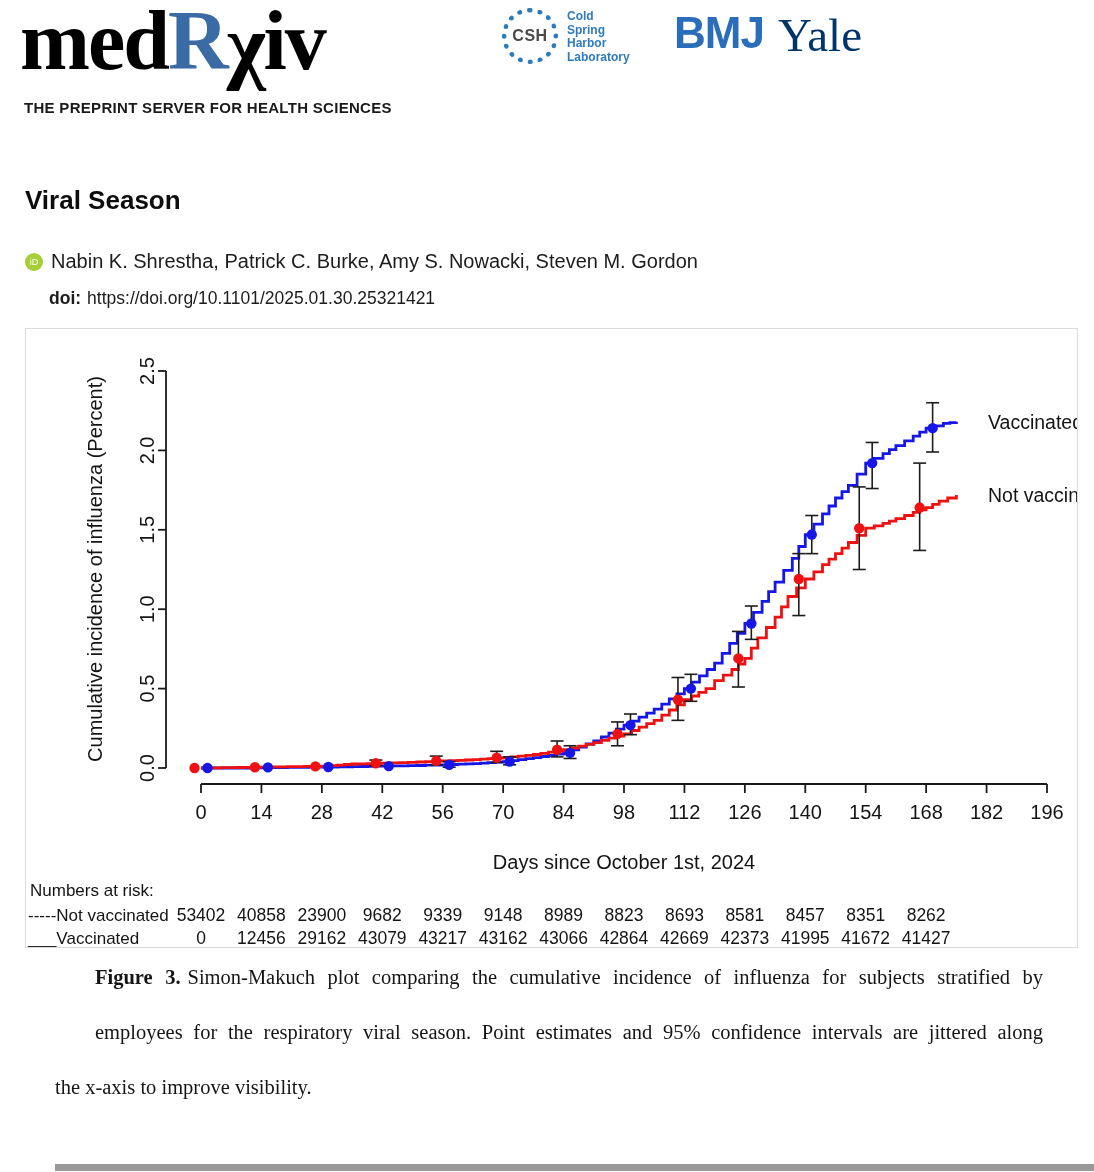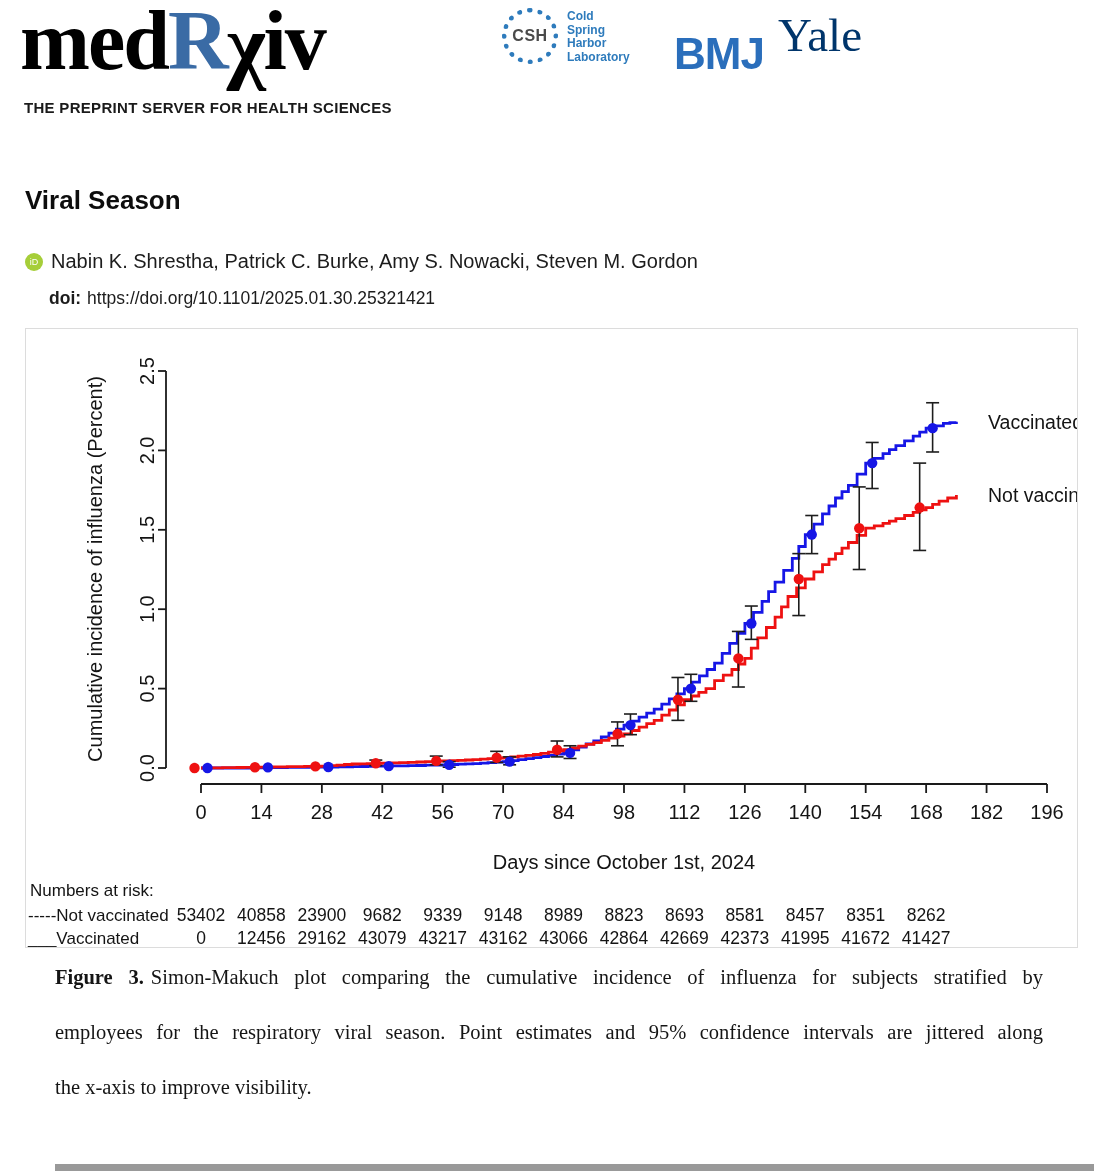--- a/index.html
+++ b/index.html
@@ -15,21 +15,21 @@
   .tagline { position:absolute; left:24px; top:99px; font-size:15px; font-weight:bold;
              letter-spacing:.3px; color:#1a1a1a; }
 
   .csh { position:absolute; left:502px; top:8px; display:flex; gap:9px; }
   .csh-ring { width:56px; height:56px; border:5px dotted var(--c-csh,#2e7bbc); border-radius:50%;
               display:flex; align-items:center; justify-content:center;text-align:center; }
   .csh-abbr { font-size:16px; font-weight:bold; color:#4a4a4a; letter-spacing:.5px; }
   .csh-text { padding-top:2px; }
   .csh-text span { display:block; font-size:12px; font-weight:bold; line-height:13.5px;
                    color:var(--c-csh,#2e7bbc); }
-  .bmj { position:absolute; left:674px; top:29px; font-size:44px; font-weight:bold;
+  .bmj { position:absolute; left:674px; top:8px; font-size:44px; font-weight:bold;
          letter-spacing:-1px; color:var(--c-bmj,#2a6ebb); }
   .yale { position:absolute; left:778px; top:8px; font-family:"Liberation Serif", serif;
           font-size:47px; color:var(--c-yale,#00356b); }
 
   
   .title { position:absolute; left:25px; top:136px; width:1020px; font-size:26px;
            font-weight:bold; line-height:43px; color:#0d0d0d; }
   .authors { position:absolute; left:25px; top:250px; display:flex; align-items:center;
              gap:8px; font-size:20px; color:#1c1c1c; }
   .orcid { width:18px; height:18px; border-radius:50%; background:var(--c-orcid,#a6ce39);
@@ -41,21 +41,21 @@
   
   .figure { position:absolute; left:25px; top:328px; width:1053px; height:620px;
             background:#fff; border:1px solid #dcdcdc; }
   .figure svg { display:block; }
   svg text { font-family:"Liberation Sans", sans-serif; fill:#141414; }
 
   
   .caption { position:absolute; left:55px; top:962px; width:988px;
              font-family:"Liberation Serif", serif; font-size:20.5px; color:#151515; }
   .cap-line { height:55px; line-height:30px; }
-  .cap-line.just { text-align:justify; text-align-last:justify; }
+  .cap-line.just { text-align:justify; text-align-last:justify;margin-left:40px; }
   .cap-bold { font-weight:bold; margin-right:.34em; }
 
   .strip { position:absolute; left:55px; top:1164px; width:1039px; height:7px;
            background:var(--c-strip,#999); }
 </style>
 </head>
 <body>
 
 <div class="logo"><span>med</span><span class="r">R</span><span class="chi">χ</span><span>iv</span></div>
 <div class="tagline">THE PREPRINT SERVER FOR HEALTH SCIENCES</div>

